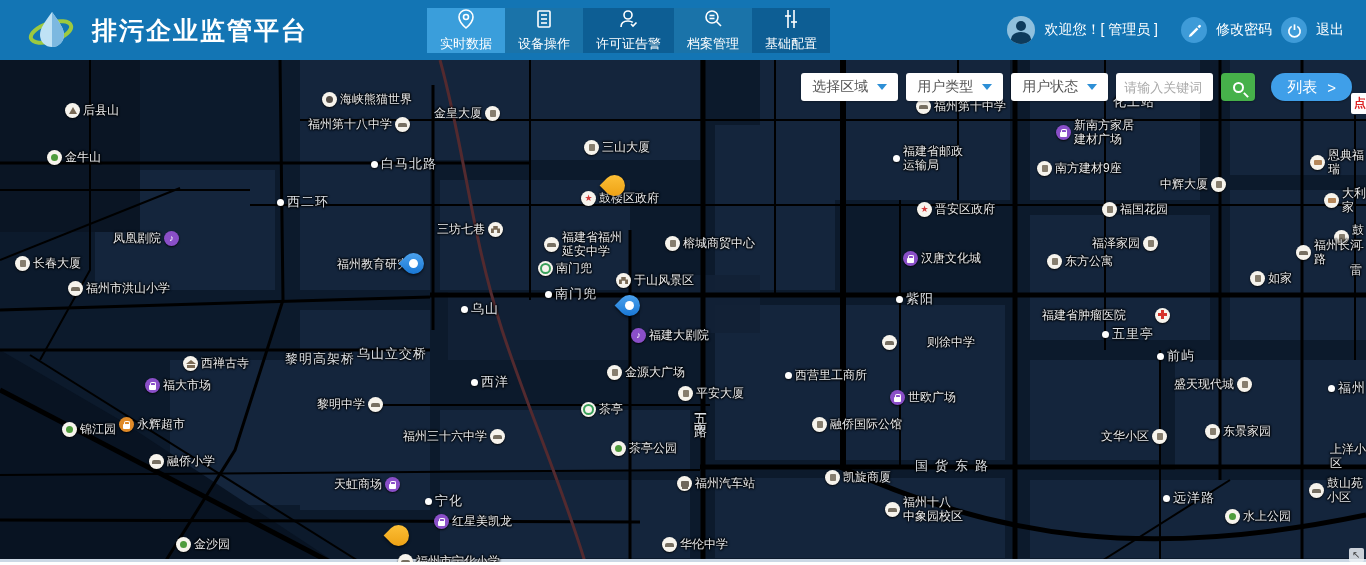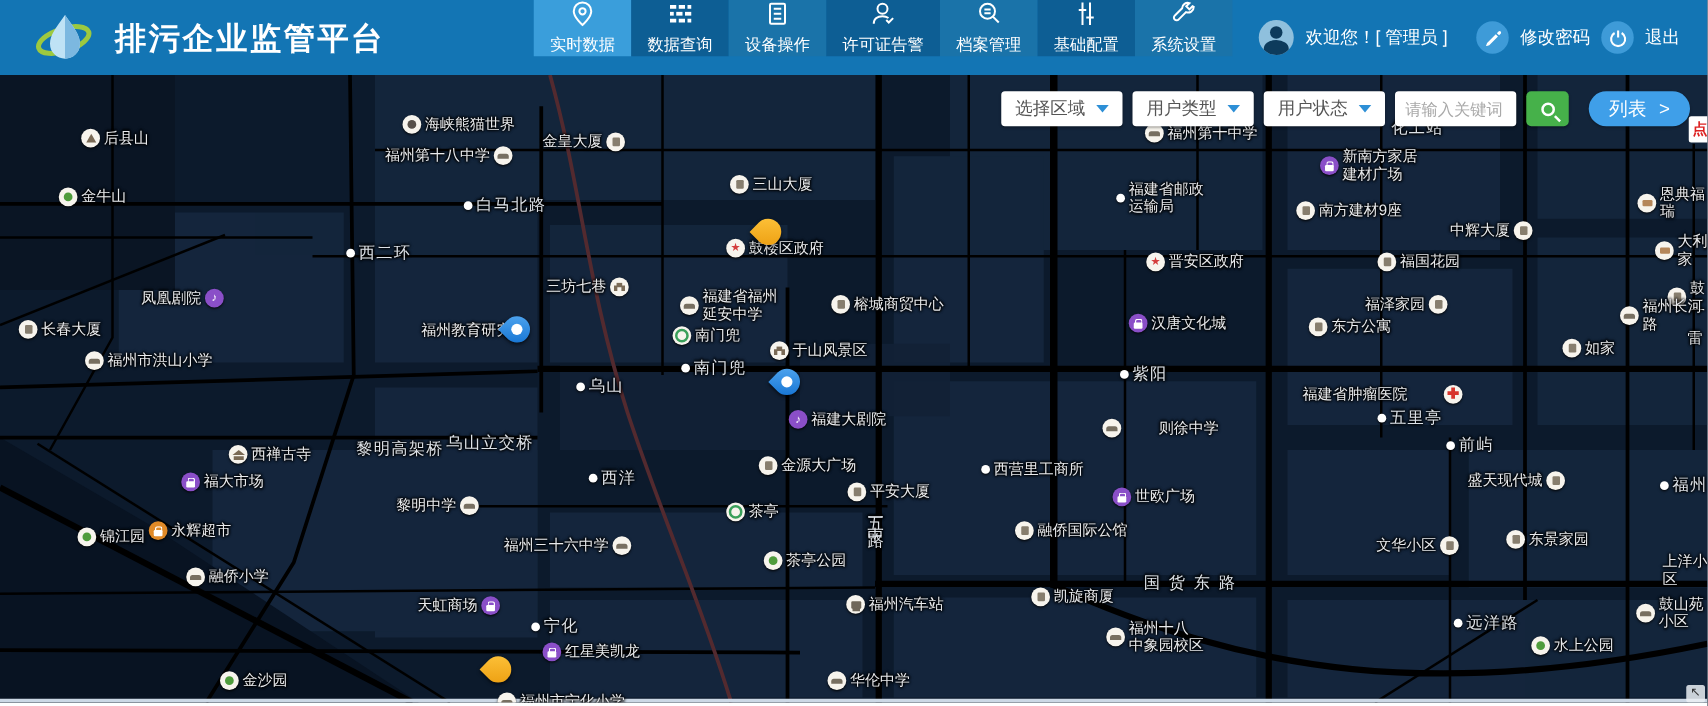--- a/index.html
+++ b/index.html
@@ -3,21 +3,21 @@
 <meta charset="utf-8">
 <style>
   *{margin:0;padding:0;box-sizing:border-box}
   html,body{width:1366px;height:565px;overflow:hidden;font-family:"Liberation Sans","DejaVu Sans",sans-serif}
   
   .header{height:60px;background:#1375b4;display:flex;align-items:stretch;color:#fff}
   .brand{width:427px;display:flex;align-items:center;padding-left:28px;gap:16px}
   .logo{width:48px;height:44px;position:relative;flex:0 0 auto}
   .logo svg{display:block}
   .brand-title{font-size:25px;font-weight:bold;letter-spacing:2px;white-space:nowrap}
-  .nav{display:flex;align-items:flex-start}
+  .nav{display:flex;align-items:center}
   .nav-tab{width:auto;min-width:75px;padding:0 13px;display:flex;flex-direction:column;align-items:center;justify-content:center;gap:5px;cursor:pointer;font-size:13px}
   .nav-tab svg{display:block}
   .nav-tab.t-dark{background:#0d5e94}
   .nav-tab.t-light{background:#1a73a9}
   .nav-tab.active{background:#3a9edb}
   .user-area{margin-left:auto;display:flex;align-items:center;gap:9px;padding-right:22px;font-size:14px}
   .avatar{width:28px;height:28px;border-radius:50%;background:#8fc0dd;position:relative;overflow:hidden;flex:0 0 auto}
   .avatar::before{content:"";position:absolute;left:9px;top:5px;width:10px;height:10px;border-radius:50%;background:#0d3b5c}
   .avatar::after{content:"";position:absolute;left:4px;top:16px;width:20px;height:14px;border-radius:50% 50% 0 0;background:#0d3b5c}
   .round-ic{width:26px;height:26px;border-radius:50%;background:#3e9bd8;display:flex;align-items:center;justify-content:center;flex:0 0 auto;cursor:pointer}
@@ -93,36 +93,20 @@
   <div class="nav">
     <div class="nav-tab active">
       <span>
         <svg width="22" height="22" viewBox="0 0 22 22" fill="none" stroke="#fff" stroke-width="1.6">
           <path d="M11 2a7 7 0 0 0-7 7c0 5 7 11 7 11s7-6 7-11a7 7 0 0 0-7-7z"></path>
             <circle cx="11" cy="9" r="2.5"></circle>
         </svg>
       </span>
       <span>实时数据</span>
     </div>
-    <div class="nav-tab t-dark">
-      <span>
-        <svg width="22" height="22" viewBox="0 0 22 22" fill="#fff">
-          <rect x="3" y="4" width="5" height="3"></rect>
-            <rect x="10" y="4" width="5" height="3"></rect>
-            <rect x="17" y="4" width="3" height="3"></rect>
-          <rect x="3" y="9.5" width="3" height="3"></rect>
-            <rect x="8" y="9.5" width="5" height="3"></rect>
-            <rect x="15" y="9.5" width="5" height="3"></rect>
-          <rect x="3" y="15" width="5" height="3"></rect>
-            <rect x="10" y="15" width="5" height="3"></rect>
-            <rect x="17" y="15" width="3" height="3"></rect>
-        </svg>
-      </span>
-      <span>数据查询</span>
-    </div>
     <div class="nav-tab t-light">
       <span>
         <svg width="22" height="22" viewBox="0 0 22 22" fill="none" stroke="#fff" stroke-width="1.6">
           <rect x="5" y="3" width="12" height="16" rx="1"></rect>
             <line x1="8" y1="7" x2="14" y2="7"></line>
             <line x1="8" y1="11" x2="14" y2="11"></line>
             <line x1="8" y1="15" x2="14" y2="15"></line>
         </svg>
       </span>
       <span>设备操作</span>
@@ -151,28 +135,20 @@
     <div class="nav-tab t-dark">
       <span>
         <svg width="22" height="22" viewBox="0 0 22 22" fill="none" stroke="#fff" stroke-width="1.6">
           <line x1="8" y1="2" x2="8" y2="20"></line>
             <line x1="14" y1="2" x2="14" y2="20"></line>
             <line x1="5" y1="8" x2="11" y2="8"></line>
             <line x1="11" y1="14" x2="17" y2="14"></line>
         </svg>
       </span>
       <span>基础配置</span>
-    </div>
-    <div class="nav-tab t-light">
-      <span>
-        <svg width="22" height="22" viewBox="0 0 22 22" fill="none" stroke="#fff" stroke-width="1.6">
-          <path d="M19 5.5a4.5 4.5 0 0 1-6.2 4.2L7 15.5a2.2 2.2 0 1 1-3.1-3.1L9.7 6.6A4.5 4.5 0 0 1 15.5 2.5L13 5l2.5 2.5L18 5z"></path>
-        </svg>
-      </span>
-      <span>系统设置</span>
     </div>
   </div>
   <div class="user-area">
     <span class="avatar"></span>
     <span class="welcome">欢迎您！[ 管理员 ]</span>
     <span class="round-ic">
       <svg width="14" height="14" viewBox="0 0 16 16">
           <path d="M3 13l-1 3 3-1 8-8-2-2-8 8z M12 4l2 2 1.5-1.5a1.4 1.4 0 0 0-2-2z" fill="#fff"></path>
         </svg>
     </span>

